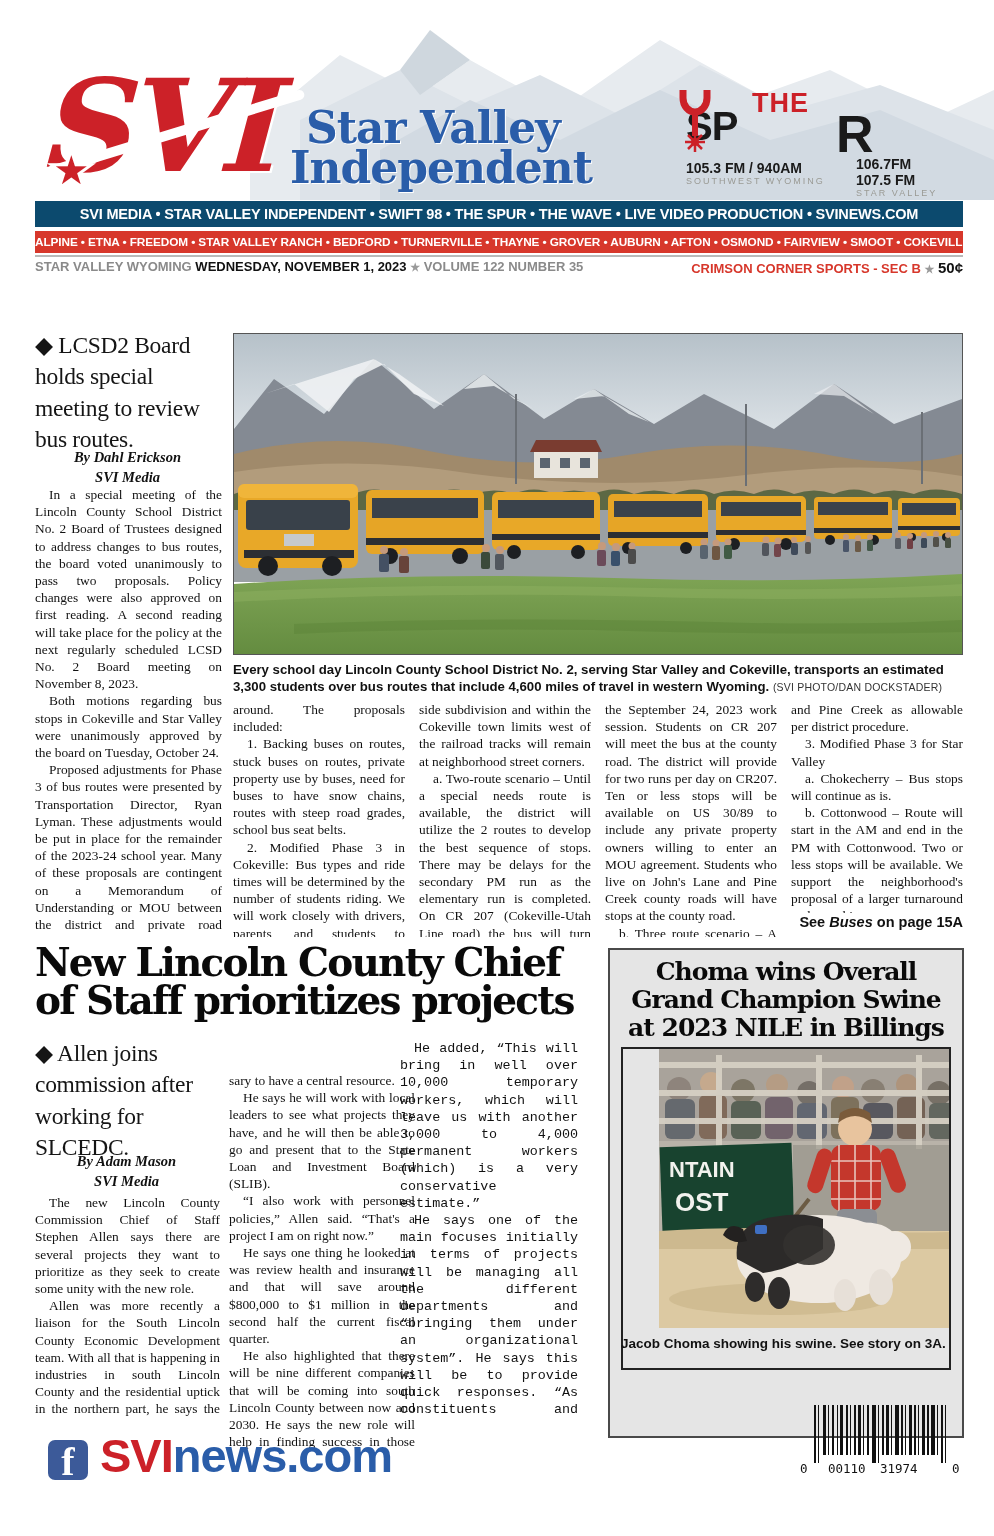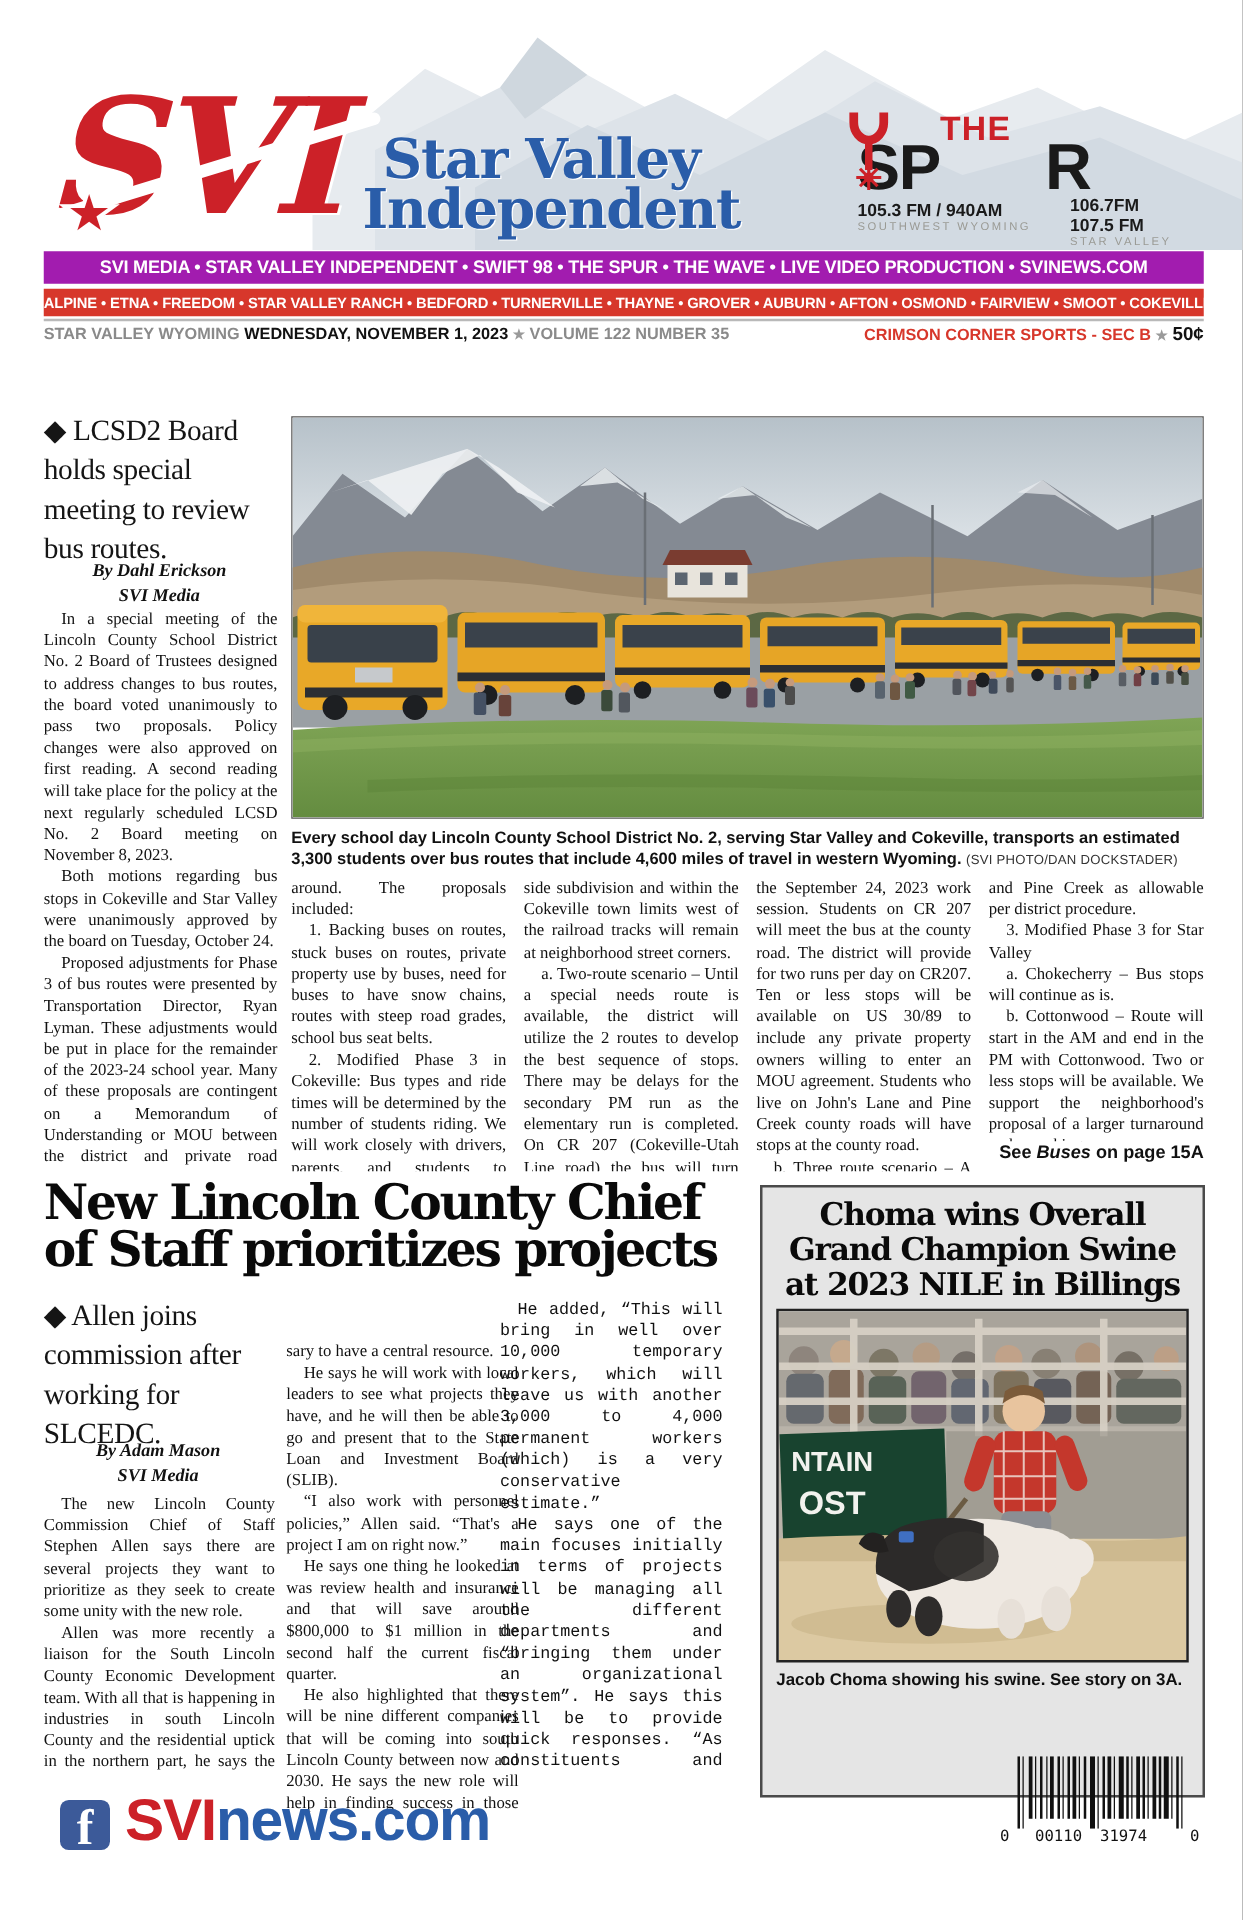--- a/index.html
+++ b/index.html
@@ -26,30 +26,30 @@
     -webkit-text-stroke:3px #fff; }
   .mast-title { font-family:"DejaVu Serif", serif; font-weight:bold;
     color:#2a5da9; font-size:44px; line-height:0.92; letter-spacing:-1px;
     text-shadow:1px 1px 0 #fff; }
   #mast-title1 { left:306px; top:108px; }
   #mast-title2 { left:290px; top:148px; }
 
   
   #spur { left:678px; top:88px; width:260px; height:108px; font-family:"Liberation Sans", sans-serif; }
   #spur-the { position:absolute; left:74px; top:0; color:#cc2128; font-weight:bold; font-size:27px; letter-spacing:1px; }
-  #spur-main { position:absolute; left:8px; top:16px; color:#1a1a1a; font-weight:bold; font-size:51px; letter-spacing:-1px; }
+  #spur-main { position:absolute; left:8px; top:16px; color:#1a1a1a; font-weight:bold; font-size:40px; letter-spacing:-1px; }
   #spur-glyph { position:absolute; left:122px; top:18px; }
   #spur-r { position:absolute; left:158px; top:16px; color:#1a1a1a; font-weight:bold; font-size:52px; }
   .spur-freq { position:absolute; font-weight:bold; color:#1a1a1a; font-size:14px; }
   .spur-reg { position:absolute; color:#9a9a94; font-size:9px; letter-spacing:2px; }
 
   
   .bar { left:35px; width:928px; color:#fff; font-family:"Liberation Sans", sans-serif;
     font-weight:bold; text-align:center; white-space:nowrap; overflow:hidden; }
-  #bar-blue { top:201px; height:26px; background:#a21caf; font-size:14.5px; line-height:26px; letter-spacing:-0.2px; }
+  #bar-blue { top:201px; height:26px; background:#0c4a6e; font-size:14.5px; line-height:26px; letter-spacing:-0.2px; }
   #bar-red  { top:231px; height:22px; background:#d7372b; font-size:11.8px; line-height:22px; letter-spacing:-0.1px; }
   #rule-under-red { left:35px; top:255px; width:928px; height:2px; background:#b9b9b9; }
 
   
   #dateline { left:35px; top:259px; width:928px; height:20px;
     font-family:"Liberation Sans", sans-serif; font-size:13px; font-weight:bold; }
   #dateline .gray { color:#8a8a8a; }
   #dateline .blk { color:#111; }
   #dateline .red { color:#d7372b; }
   #dateline .star { color:#9a9a9a; font-size:11px; }
@@ -77,22 +77,22 @@
   #photo1 { left:233px; top:333px; width:730px; height:322px; border:1px solid #555; overflow:hidden; }
   #caption1 { left:233px; top:661px; width:730px; font-family:"Liberation Sans", sans-serif;
     font-weight:bold; font-size:13.2px; line-height:1.3; color:#111; }
   #caption1 .credit { font-weight:normal; font-size:10.5px; color:#333; letter-spacing:0.2px; }
 
   
   #swinebox { left:608px; top:948px; width:356px; height:490px; background:#e5e5e5;
     border:2px solid #4a4a4a; }
   #swine-hl { margin:8px 10px 6px; text-align:center; font-family:"DejaVu Serif", serif;
     font-weight:bold; font-size:25px; line-height:1.12; letter-spacing:-1px; color:#0a0a0a; }
-  #swine-photo { position:absolute; left:11px; top:97px; width:330px; height:283px;
-    border:2px solid #222; overflow:hidden; }
+  #swine-photo { position:absolute; left:11px; top:97px; width:330px; height:323px;
+    border:2px solid #222; overflow:hidden;padding-left:36px; }
   #swine-cap { position:absolute; left:11px; top:386px; width:334px;
     font-family:"Liberation Sans", sans-serif; font-weight:bold; font-size:13.5px; color:#111; }
 
   
   #fb { left:48px; top:1440px; width:40px; height:40px; background:#3c5a99; border-radius:7px;
     color:#fff; font-family:"Liberation Serif", serif; font-weight:bold; font-size:40px;
     text-align:center; line-height:44px; }
   #site { left:100px; top:1428px; font-family:"Liberation Sans", sans-serif; font-weight:bold;
     font-size:47px; letter-spacing:-1px; }
   #site .svi { color:#cc2128; }

